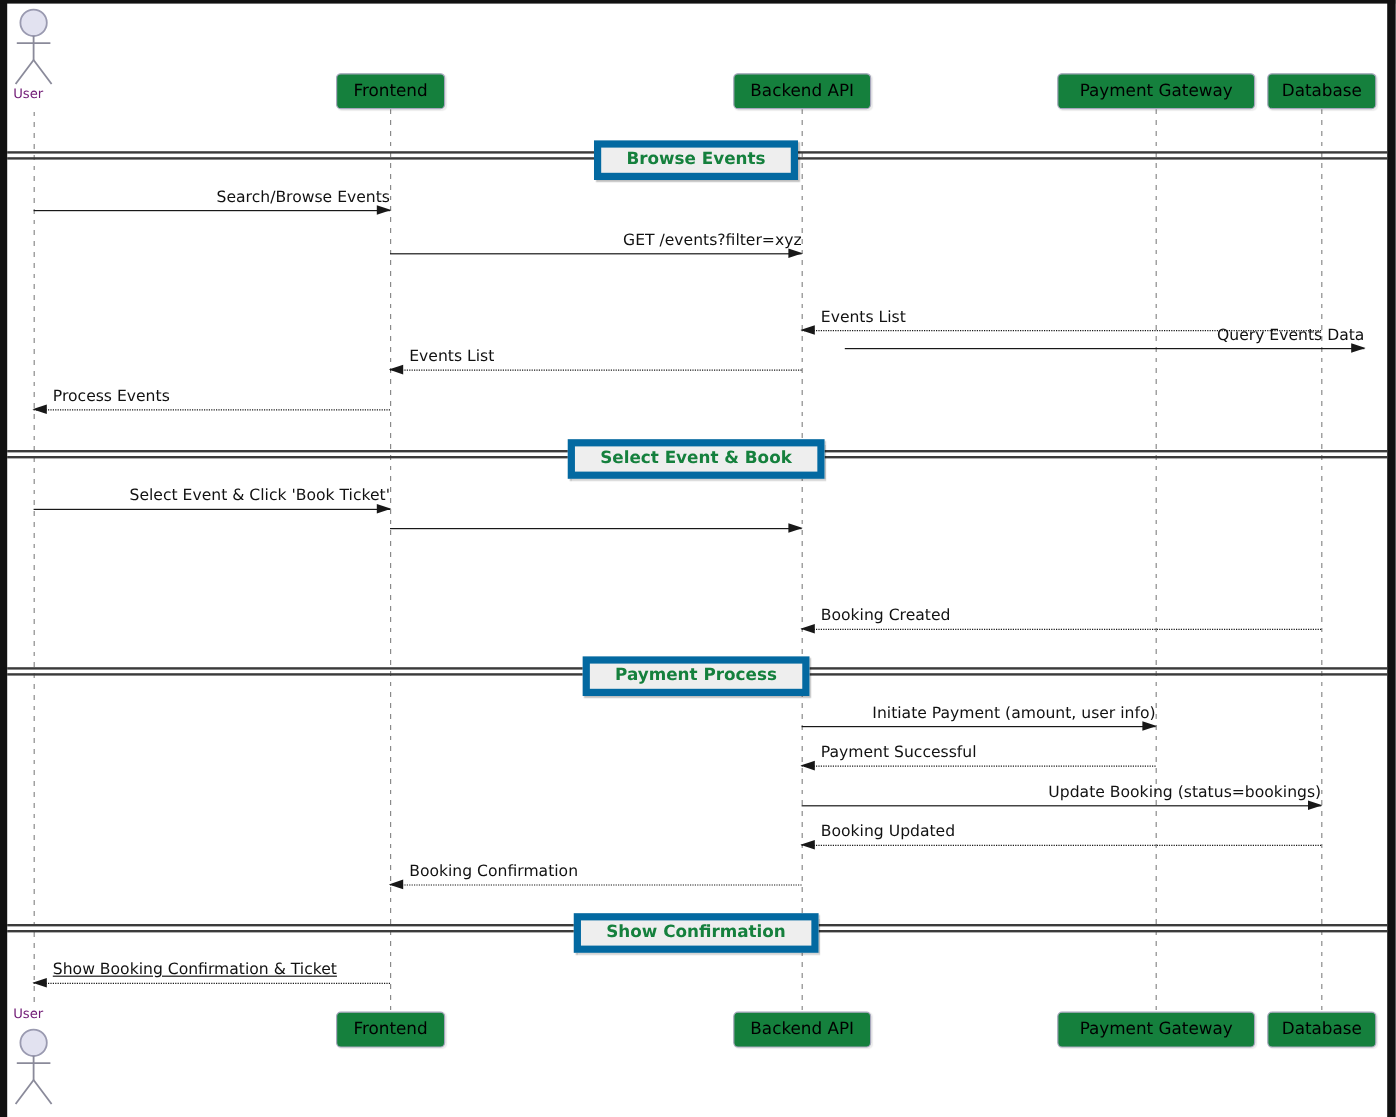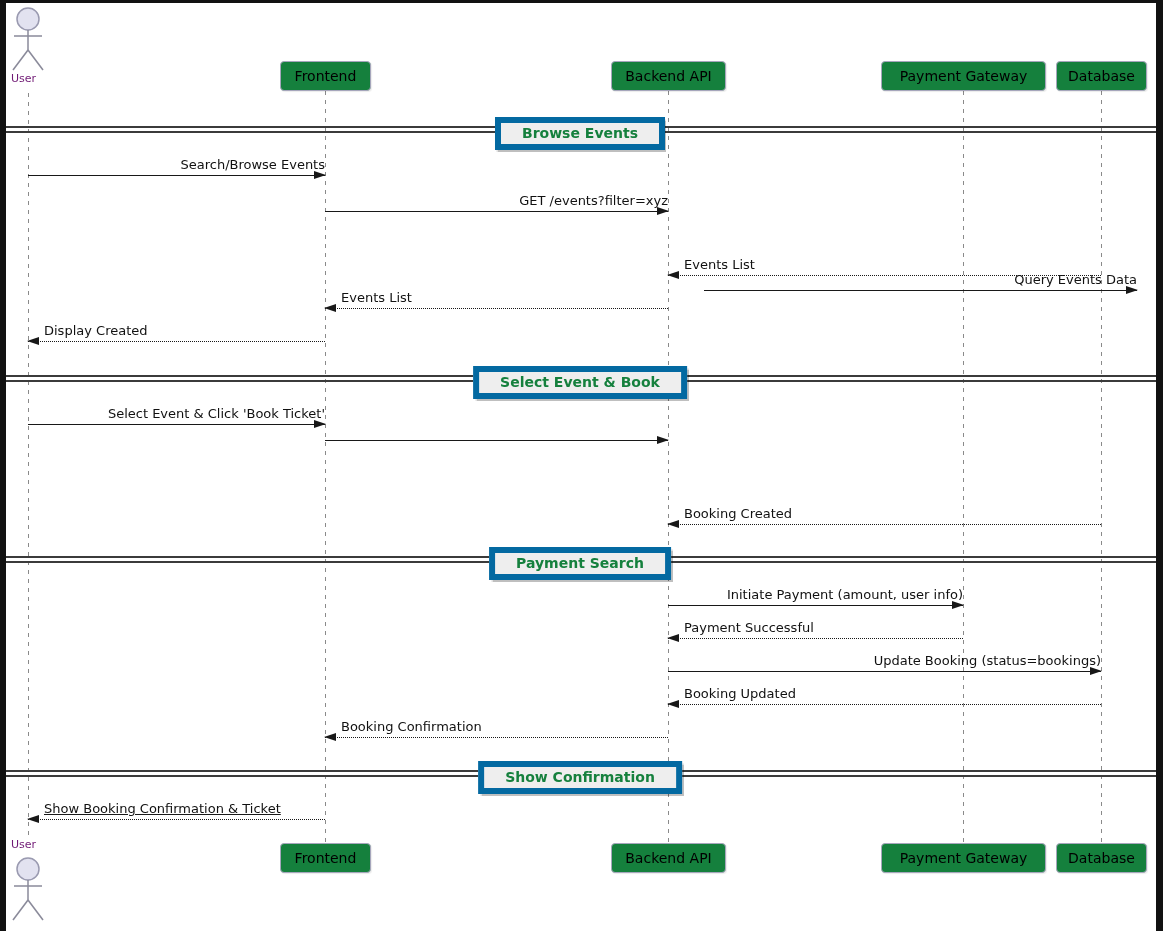--- a/index.html
+++ b/index.html
@@ -131,21 +131,21 @@
   <div class="divider" style="top:126px;">
     <div class="divider-lines"></div>
     <div class="divider-box">Browse Events</div>
   </div>
   <div class="divider" style="top:375px;">
     <div class="divider-lines"></div>
     <div class="divider-box">Select Event &amp; Book</div>
   </div>
   <div class="divider" style="top:556px;">
     <div class="divider-lines"></div>
-    <div class="divider-box">Payment Search</div>
+    <div class="divider-box">Payment Process</div>
   </div>
   <div class="divider" style="top:770px;">
     <div class="divider-lines"></div>
     <div class="divider-box">Show Confirmation</div>
   </div>
 
   <div class="msg ltr solid" style="left:28px; top:157px; width:297px;">
     <div class="msg-label">Search/Browse Events</div>
     <div class="msg-line">
         <span class="arrowhead right"></span>
@@ -174,21 +174,21 @@
   </div>
 
   <div class="msg rtl dashed" style="left:325px; top:290px; width:343px;">
     <div class="msg-label">Events List</div>
     <div class="msg-line">
         <span class="arrowhead left"></span>
       </div>
   </div>
 
   <div class="msg rtl dashed" style="left:28px; top:323px; width:297px;">
-    <div class="msg-label">Display Created</div>
+    <div class="msg-label">Process Events</div>
     <div class="msg-line">
         <span class="arrowhead left"></span>
       </div>
   </div>
 
   <div class="msg ltr solid" style="left:28px; top:406px; width:297px;">
     <div class="msg-label">Select Event &amp; Click 'Book Ticket'</div>
     <div class="msg-line">
         <span class="arrowhead right"></span>
       </div>

